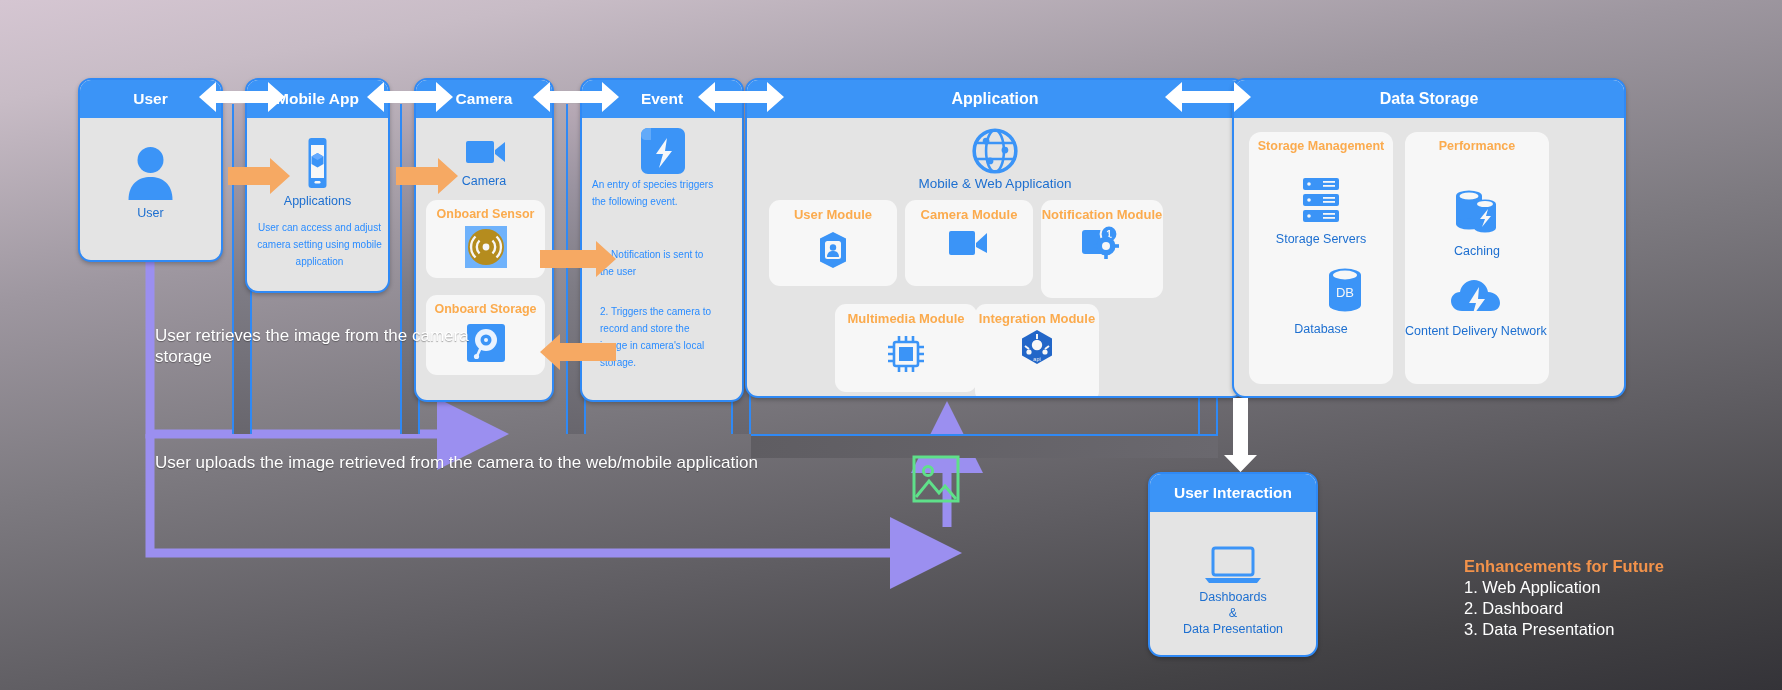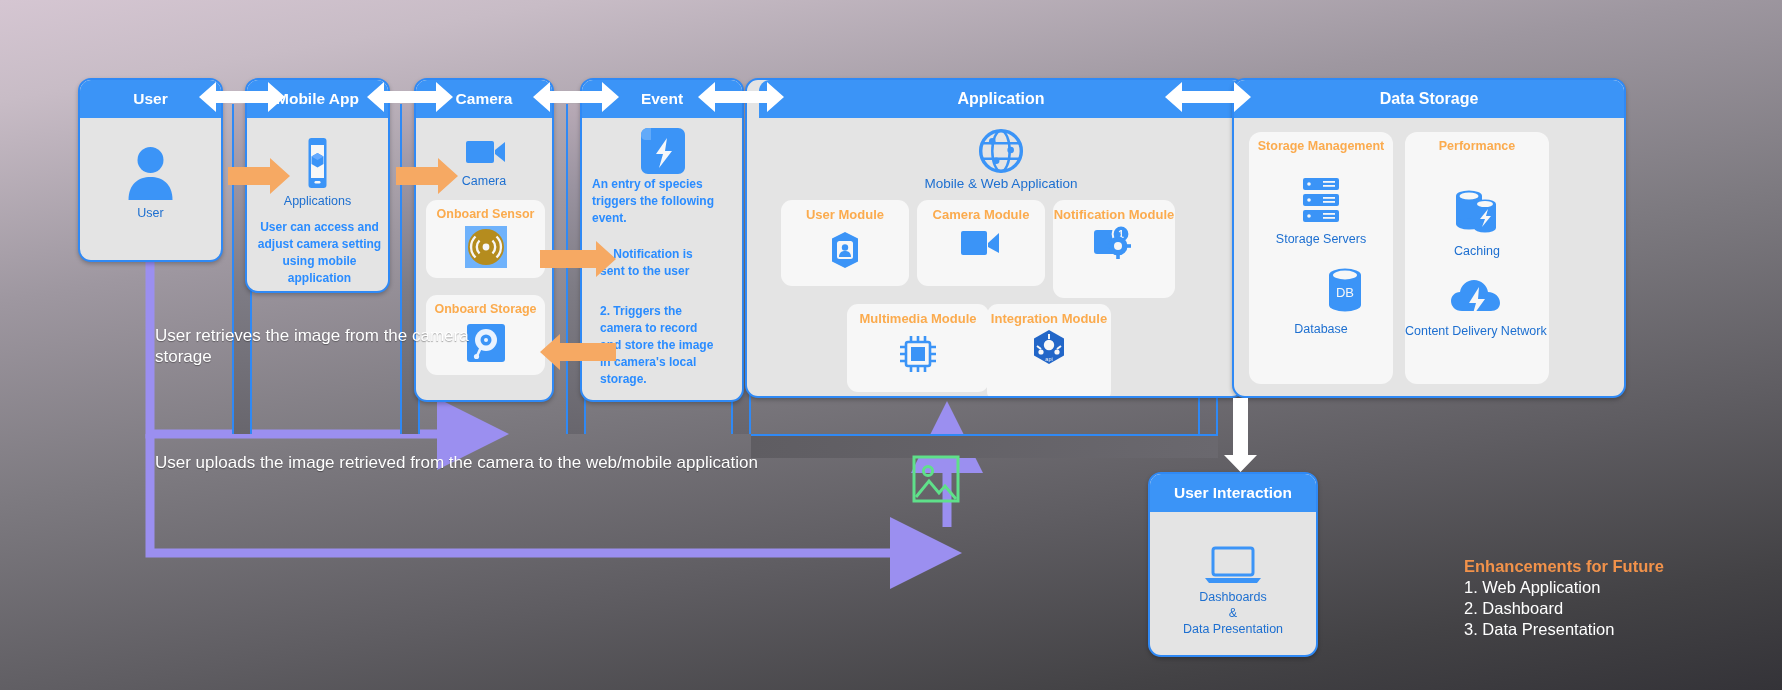--- a/index.html
+++ b/index.html
@@ -52,21 +52,21 @@
   .sub-title {
     color: #f9a košice; 
   }
   .sub-title {
     color: #fbab4e; font-weight: bold; font-size: 12.5px;
     line-height: 15px; padding-top: 7px;
   }
   .blue-label { color: #1d6fd0; font-size: 12.5px; line-height: 15px; }
 
   .blue-text {
-    color: #2a8cff; font-weight: bold; font-size: 12px;
+    color: #2a8cff; font-weight: normal; font-size: 10px;
     line-height: 17px;
   }
 
   
   #purple-layer, #arrow-layer { position:absolute; inset:0; pointer-events:none; }
 
   .whitetext {
     color:#fff; font-size:17px; font-weight:500; line-height:21px;
     text-shadow: 0 1px 1px rgba(0,0,0,.35);
   }
@@ -188,21 +188,21 @@
           <path d="M26,4 C22,4 19,7 19,11 C19,14 21,16 24,16 L29,16 L29,4 Z" fill="#62aaf9"></path>
           <path d="M45,14 L34,30 L41,30 L37,44 L50,27 L43,27 Z" fill="#f5f7fa"></path>
         </svg>
       </div>
       <div class="abs blue-text" style="left:10px; top:58px; width:122px; text-align:left;">An entry of species triggers the following event.</div>
       <div class="abs blue-text" style="left:18px; top:128px; width:116px; text-align:left;">1. Notification is sent to the user</div>
       <div class="abs blue-text" style="left:18px; top:185px; width:114px; text-align:left;">2. Triggers the camera to record and store the image in camera's local storage.</div>
     </div>
   </div>
 
-  <div class="abs panel" style="left:745px; top:78px; width:500px; height:320px;padding-left:12px;">
+  <div class="abs panel" style="left:745px; top:78px; width:500px; height:320px;">
     <div class="panel-head big">Application</div>
     <div class="panel-body">
       <div class="abs" style="left:0; top:8px; width:100%;">
         <svg width="100%" height="50" viewBox="0 0 500 50">
           <g transform="translate(227,2)">
             <circle cx="23" cy="23" r="21" fill="none" stroke="#3b94f7" stroke-width="3.6"></circle>
             <ellipse cx="23" cy="23" rx="9" ry="21" fill="none" stroke="#3b94f7" stroke-width="2.6"></ellipse>
             <path d="M3,15 L43,15 M3,31 L43,31" stroke="#3b94f7" stroke-width="2.6"></path>
             <circle cx="14" cy="13" r="3.4" fill="#3b94f7"></circle>
             <circle cx="33" cy="22" r="3.4" fill="#3b94f7"></circle>

